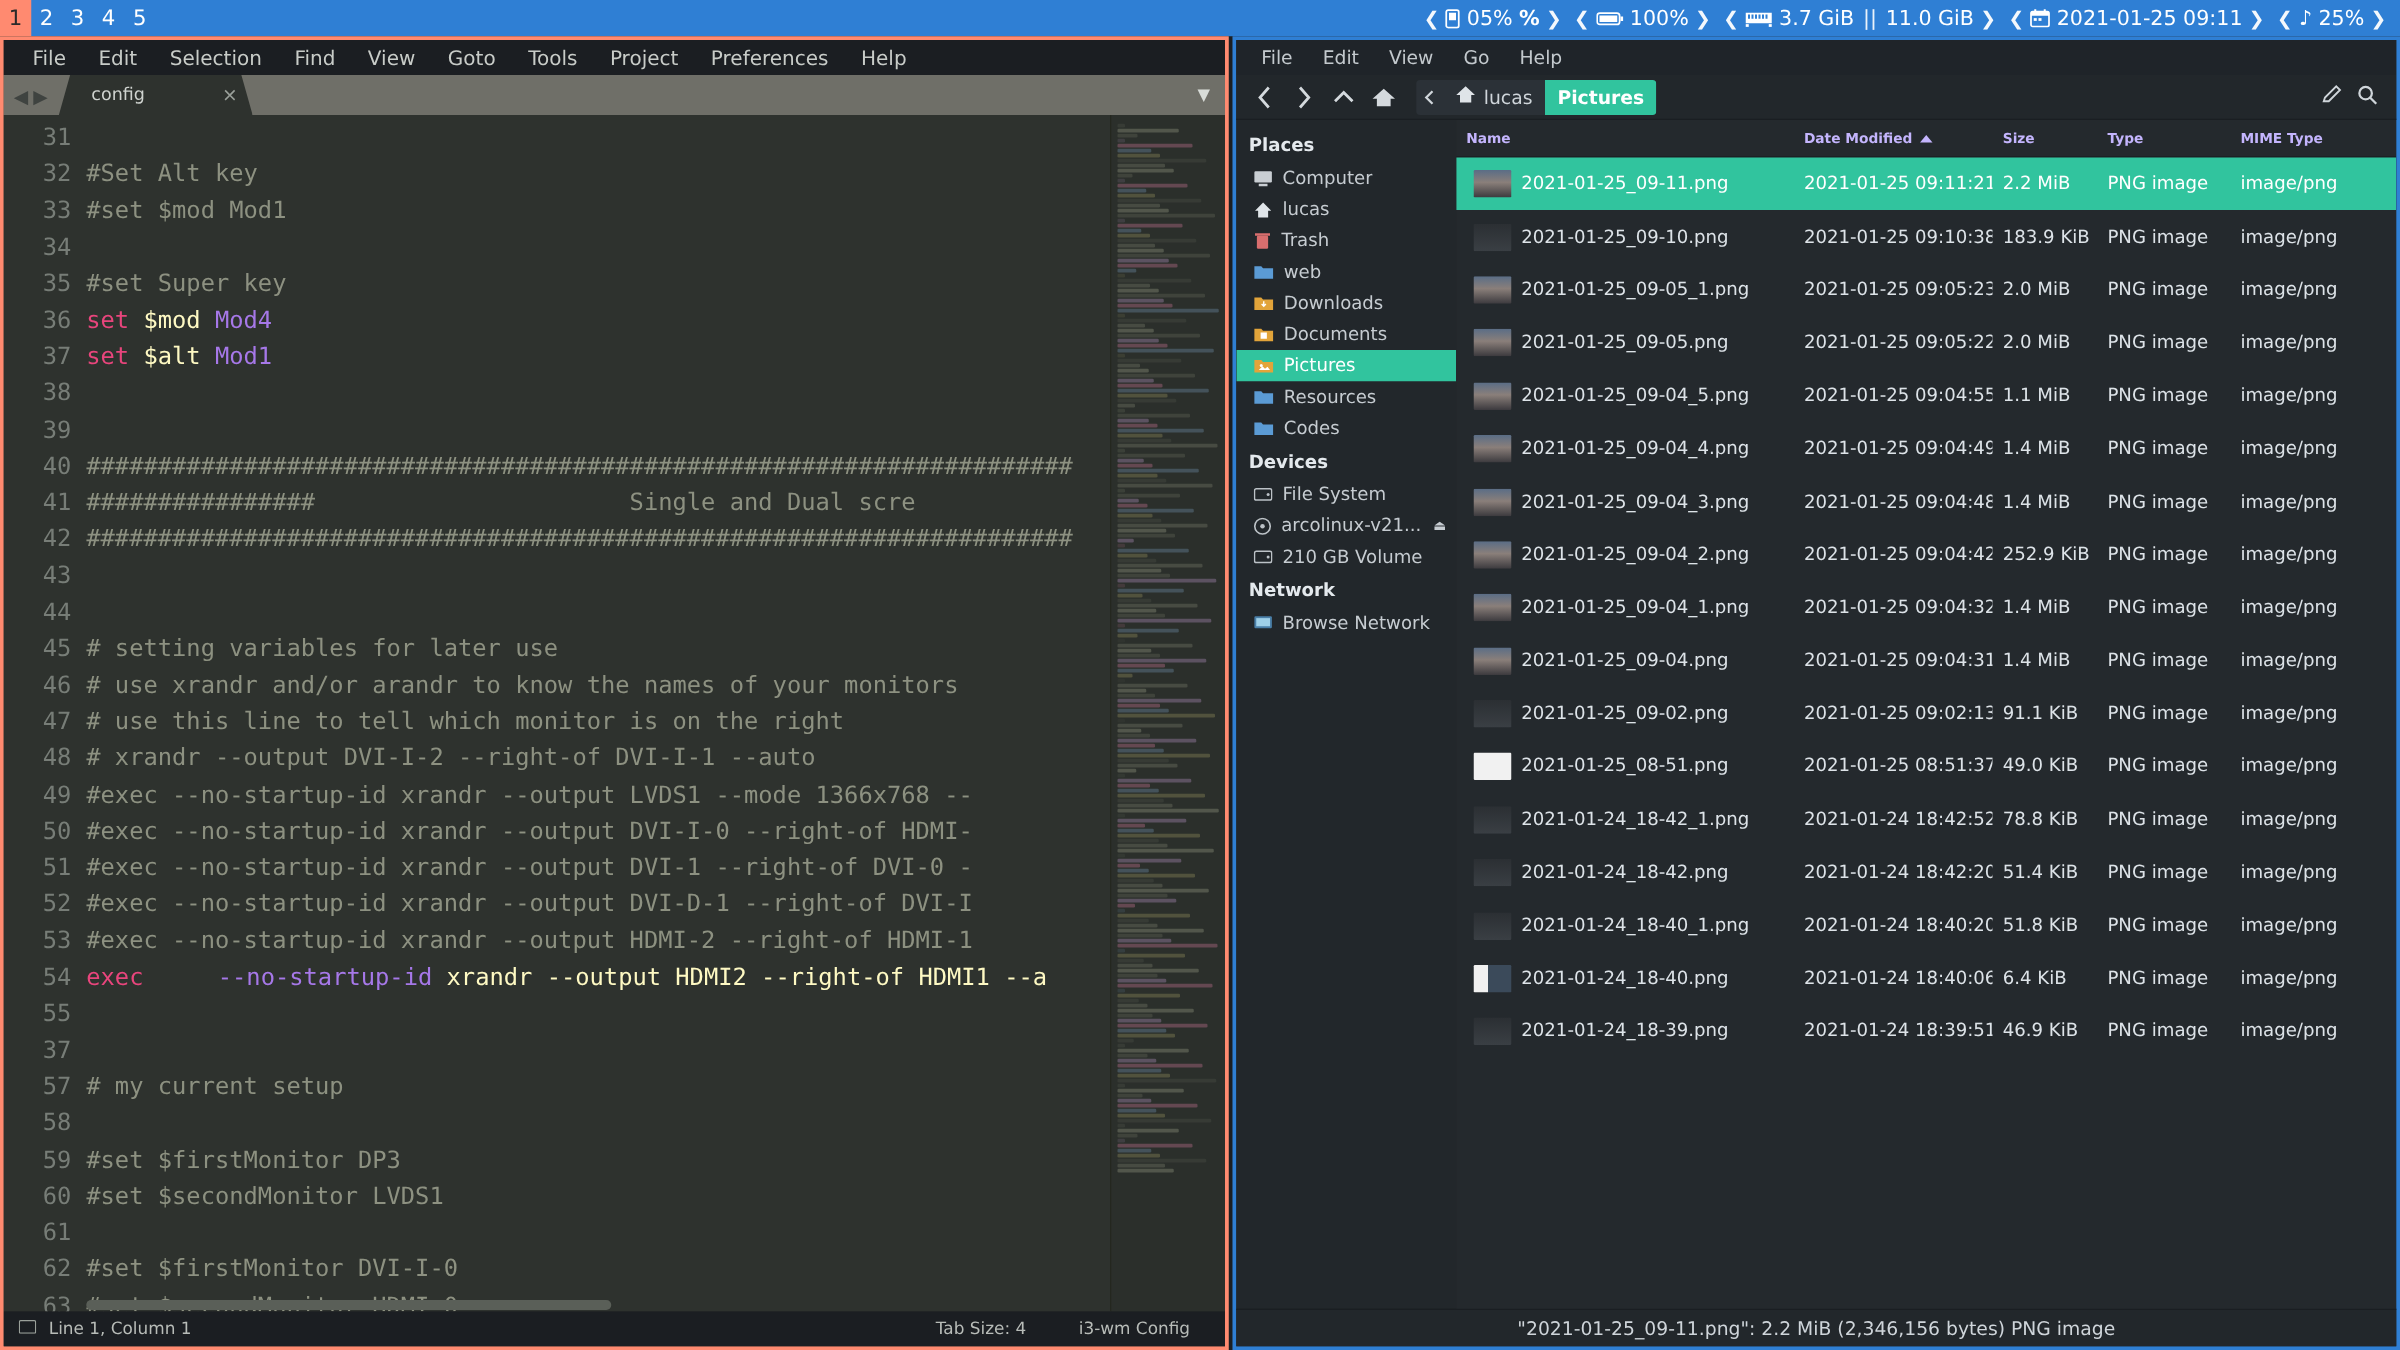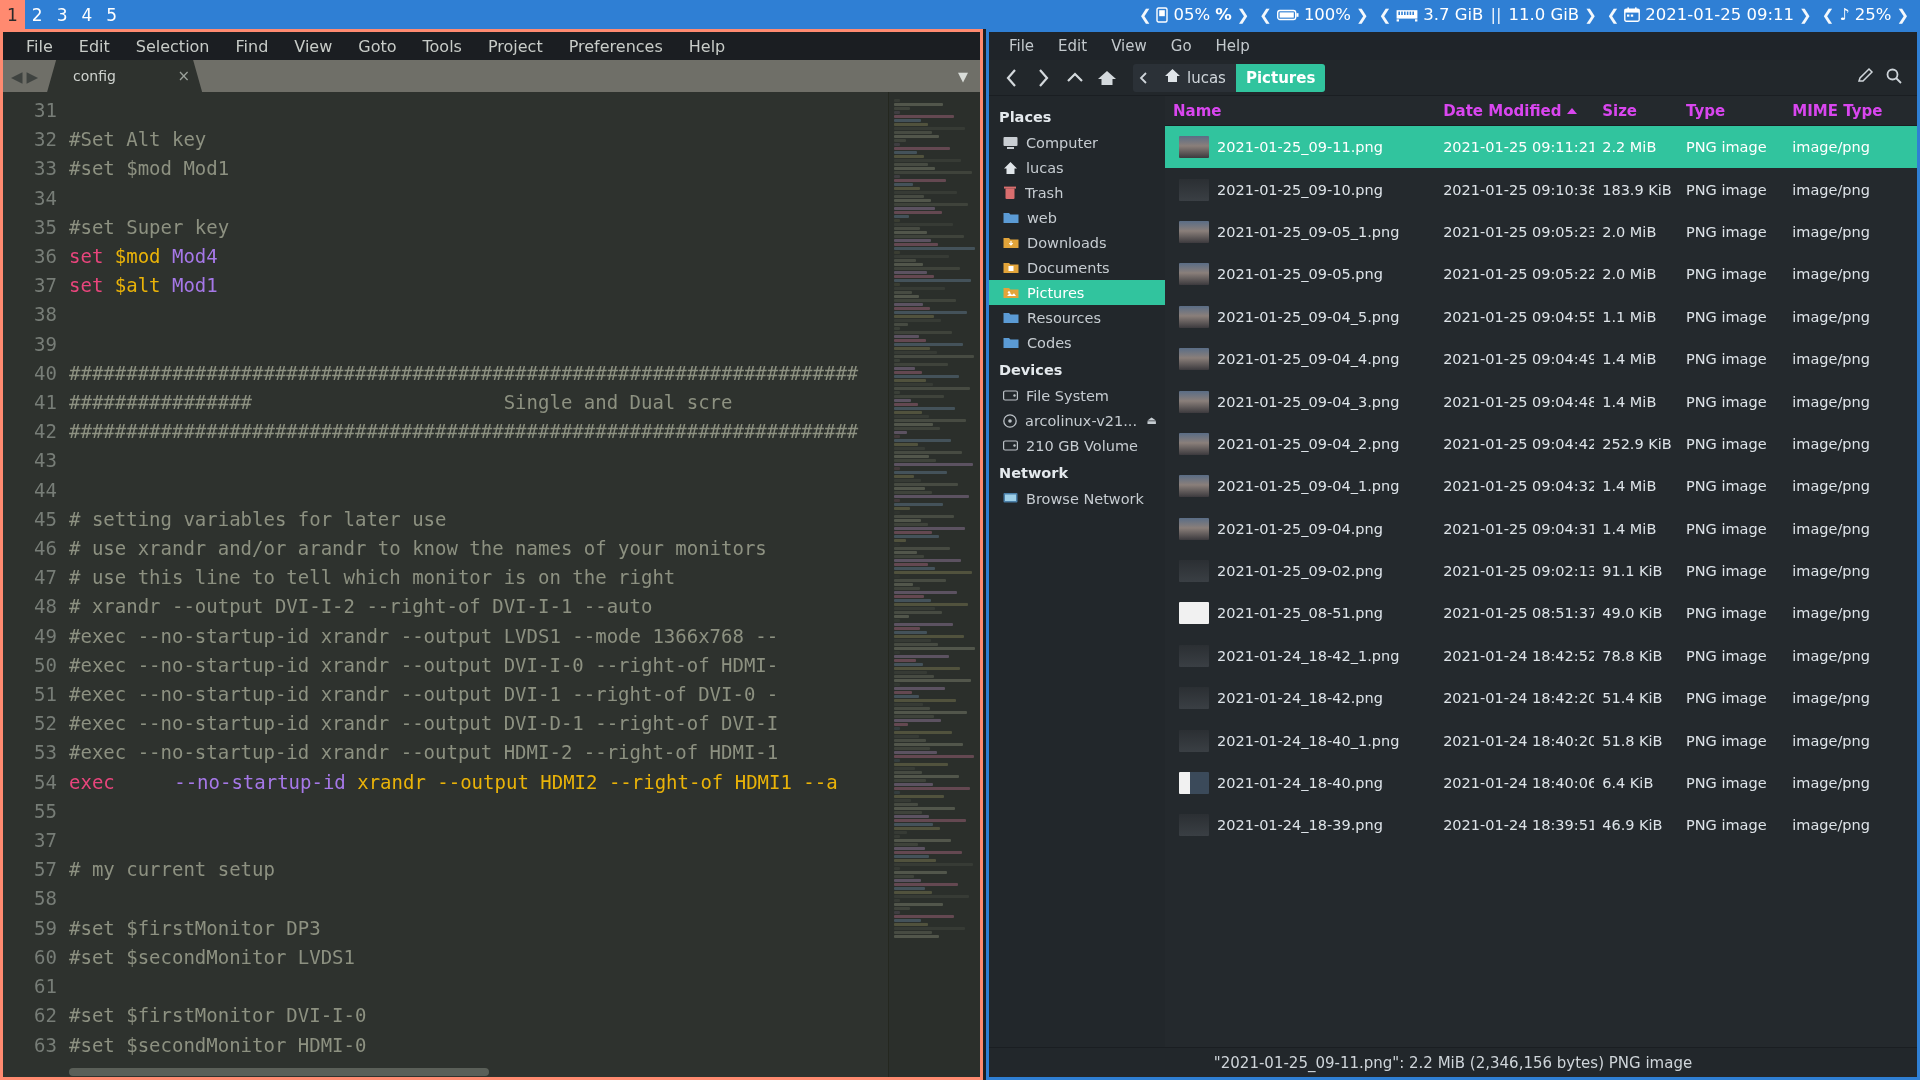--- a/index.html
+++ b/index.html
@@ -87,21 +87,21 @@
     padding-top: 4px;
   }
   #gutter {
     width: 66px; text-align: right; padding-right: 12px;
     color: #777d77; flex: none; user-select: none;
   }
   #codearea { flex: 1; white-space: pre; overflow: hidden; color: #e6e8e4; }
   .c-cmt { color: #8d9181; }
   .c-kw  { color: #e8457c; }
   .c-opt { color: #a678e8; margin-left: 48px; }
-  .c-var { color: #eab308; text-align: center; }
+  .c-var { color: #fef9c3; text-align: center; }
   .c-val { color: #a678e8; }
   #minimap {
     width: 92px; flex: none; background: #2b2f2b;
     border-left: 1px solid #24271f;
     position: relative; overflow: hidden; padding-top: 6px;
   }
   .mmline { height: 3px; margin: 1px 5px; border-radius: 1px; }
   #st-hscroll {
     position: absolute; left: 66px; bottom: 1px; width: 700px; height: 8px;
   }
@@ -165,21 +165,21 @@
     padding: 4px 8px 4px 14px; height: 25px;
   }
   .pl-item.sel { background: #31c49e; color: #ffffff; }
   .pl-item .lbl { white-space: nowrap; overflow: hidden; }
   .pl-item .eject { margin-left: auto; font-size: 11px; }
 
   #filelist { flex: 1; background: #24292d; overflow: hidden; position: relative; }
   #fl-head {
     display: flex; height: 30px; align-items: center;
     background: #24292d; border-bottom: 1px solid #1a1e22;
-    font-size: 15px; color: #d946ef; font-weight: bold;
+    font-size: 11px; color: #c4b5fd; font-weight: bold;
   }
   #fl-head .th { padding: 0 8px; display:flex; align-items:center; gap:6px; }
   .col-name { width: 286px; }
   .col-date { width: 168px; }
   .col-size { width: 88px; }
   .col-type { width: 112px; }
   .col-mime { width: 140px; }
   .frow {
     display: flex; align-items: center; height: 42.4px;
     font-size: 14.5px; color: #dde3e8;
@@ -564,20 +564,31 @@
         <div class="mmline" style="width: 34px; background: rgb(106, 106, 74); opacity: 0.6;"></div>
         <div class="mmline" style="width: 71px; background: rgb(63, 68, 60); opacity: 0.6;"></div>
         <div class="mmline" style="width: 38px; background: rgb(90, 95, 82); opacity: 0.6;"></div>
         <div class="mmline" style="width: 45px; background: rgb(109, 114, 96); opacity: 0.6;"></div>
       </div>
     <div id="st-hscroll">
         <i></i>
       </div>
   </div>
 
+  <div id="st-status">
+    <span>
+      <svg width="14" height="11" viewBox="0 0 14 11">
+          <rect x="0.5" y="0.5" width="13" height="10" rx="1" fill="none" stroke="#9aa09a" stroke-width="1"></rect>
+        </svg>
+    </span>
+    <span>Line 1, Column 1</span>
+    <span class="spacer"></span>
+    <span class="sb">Tab Size: 4</span>
+    <span class="sb">i3-wm Config</span>
+  </div>
 </div>
 
 <div id="nemo">
   <div id="nm-menu">
       <span class="mi">File</span>
       <span class="mi">Edit</span>
       <span class="mi">View</span>
       <span class="mi">Go</span>
       <span class="mi">Help</span>
     </div>

